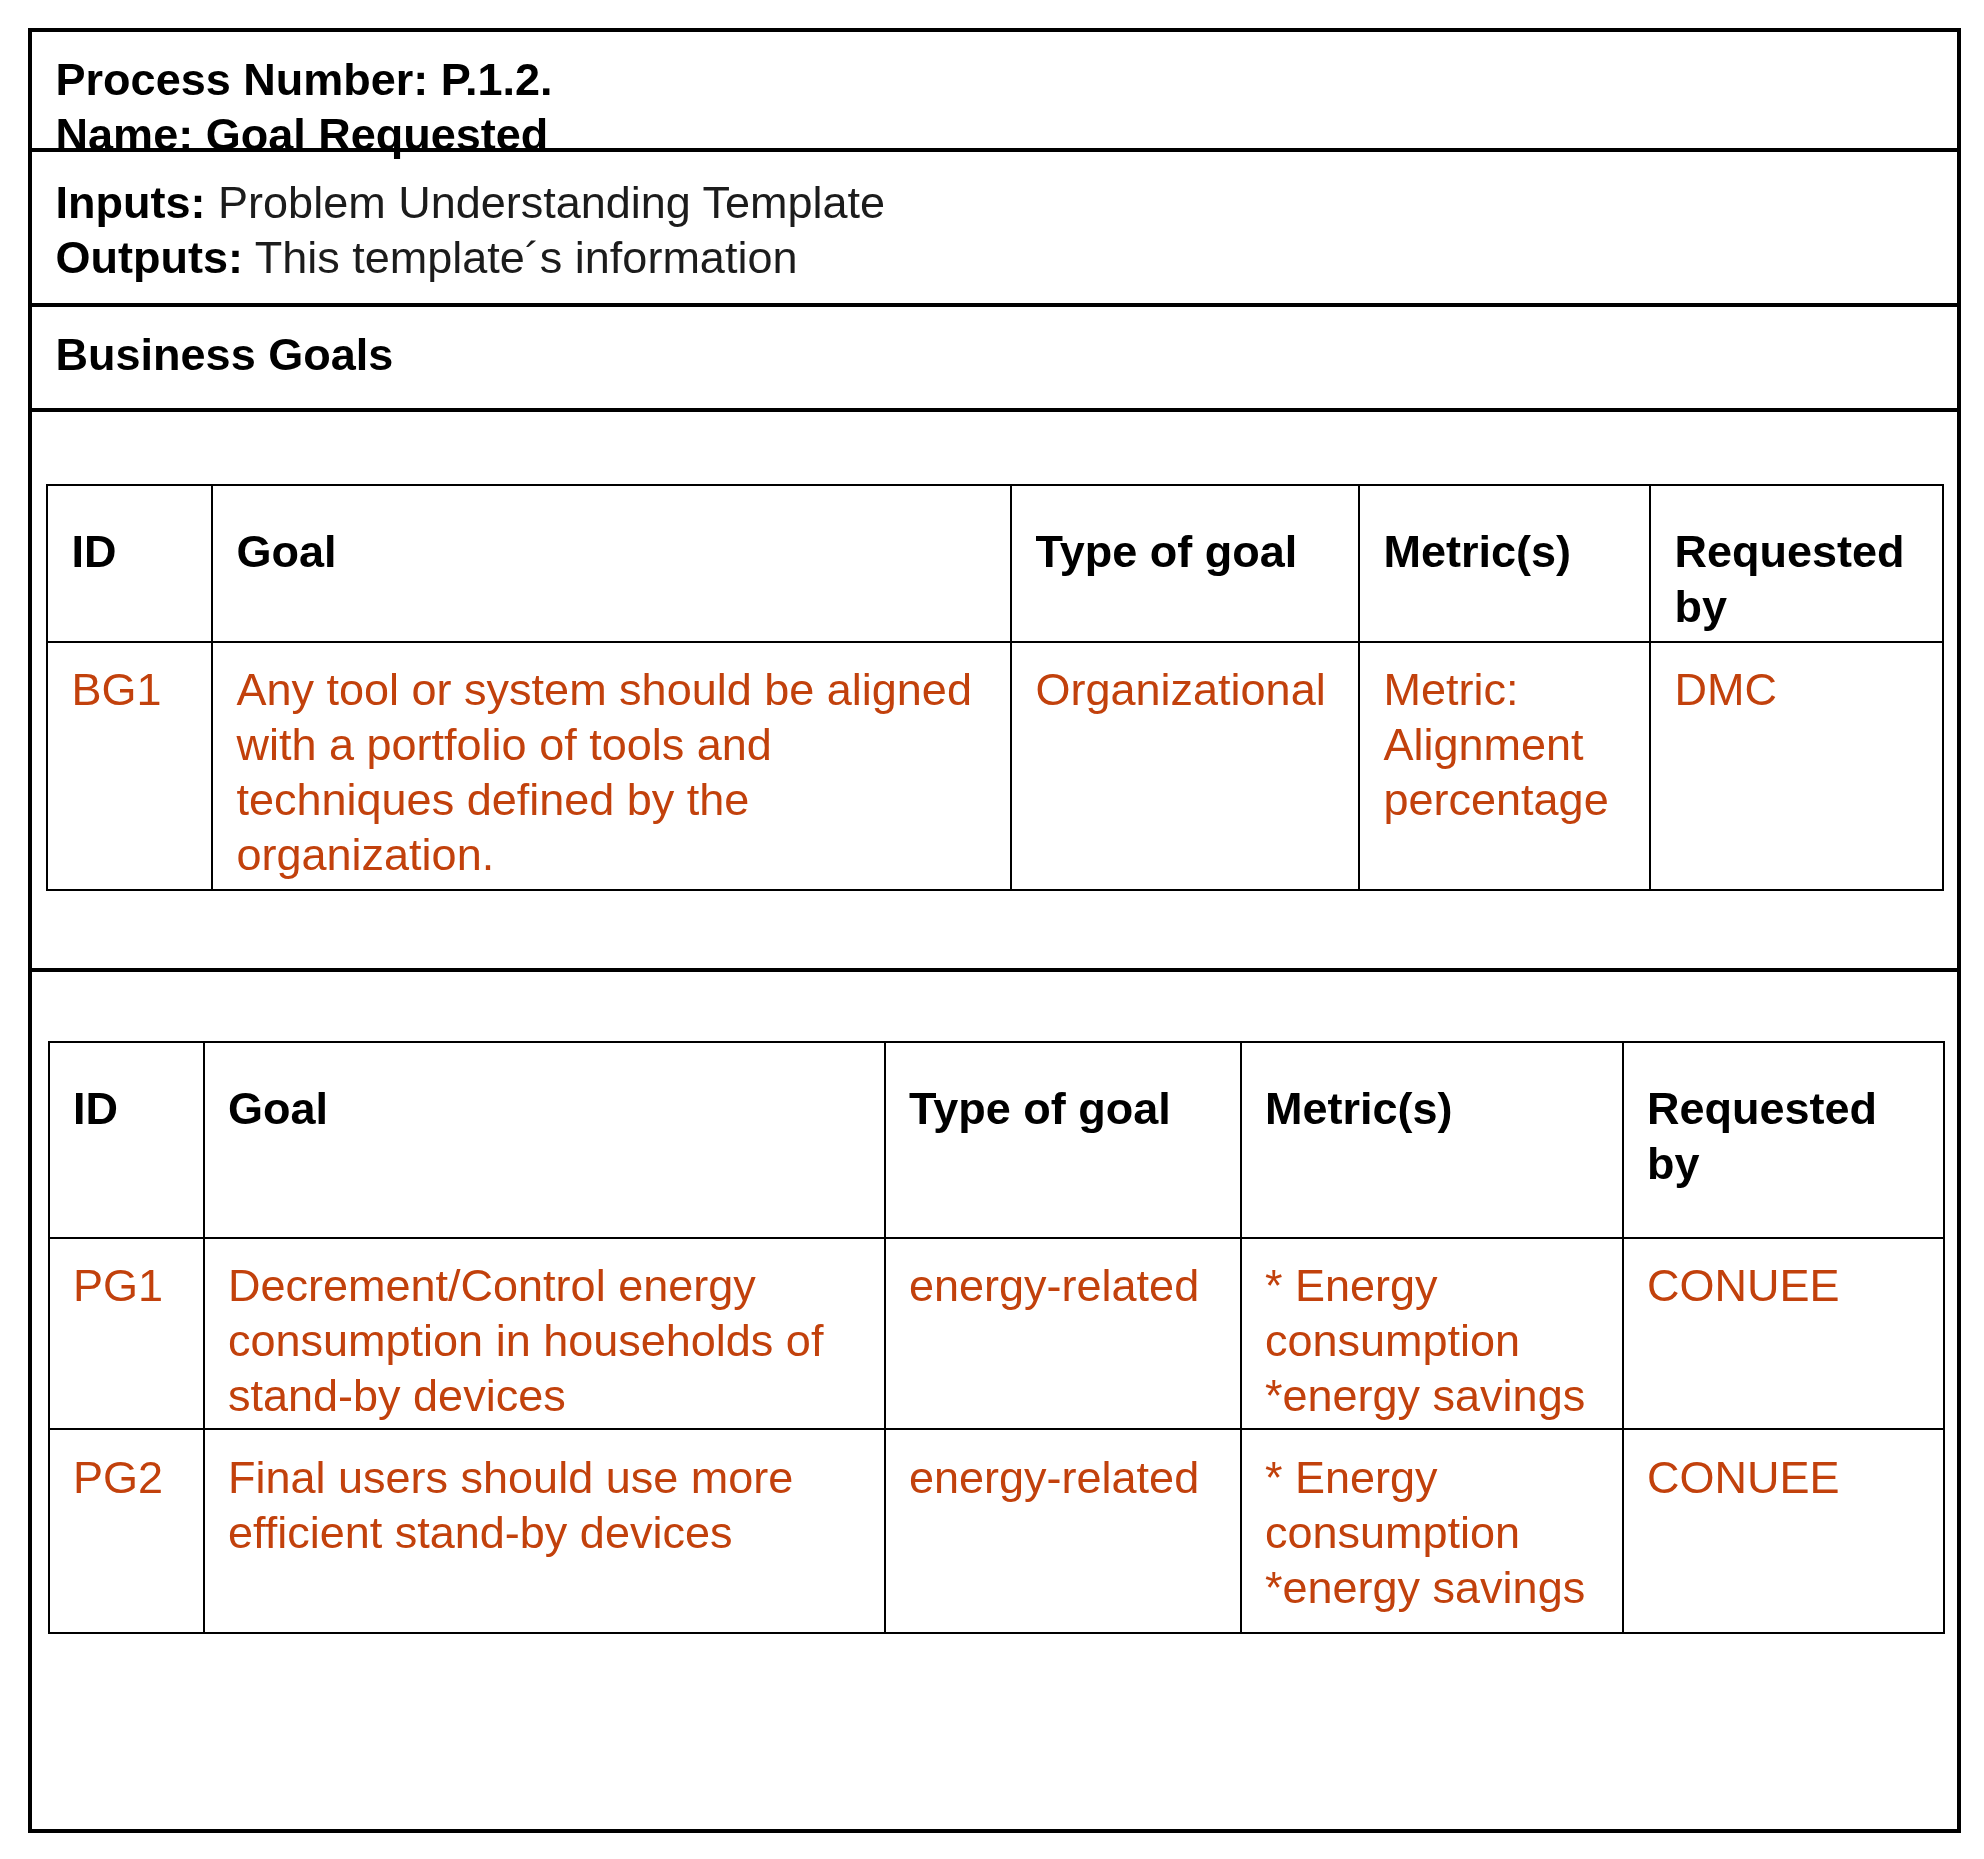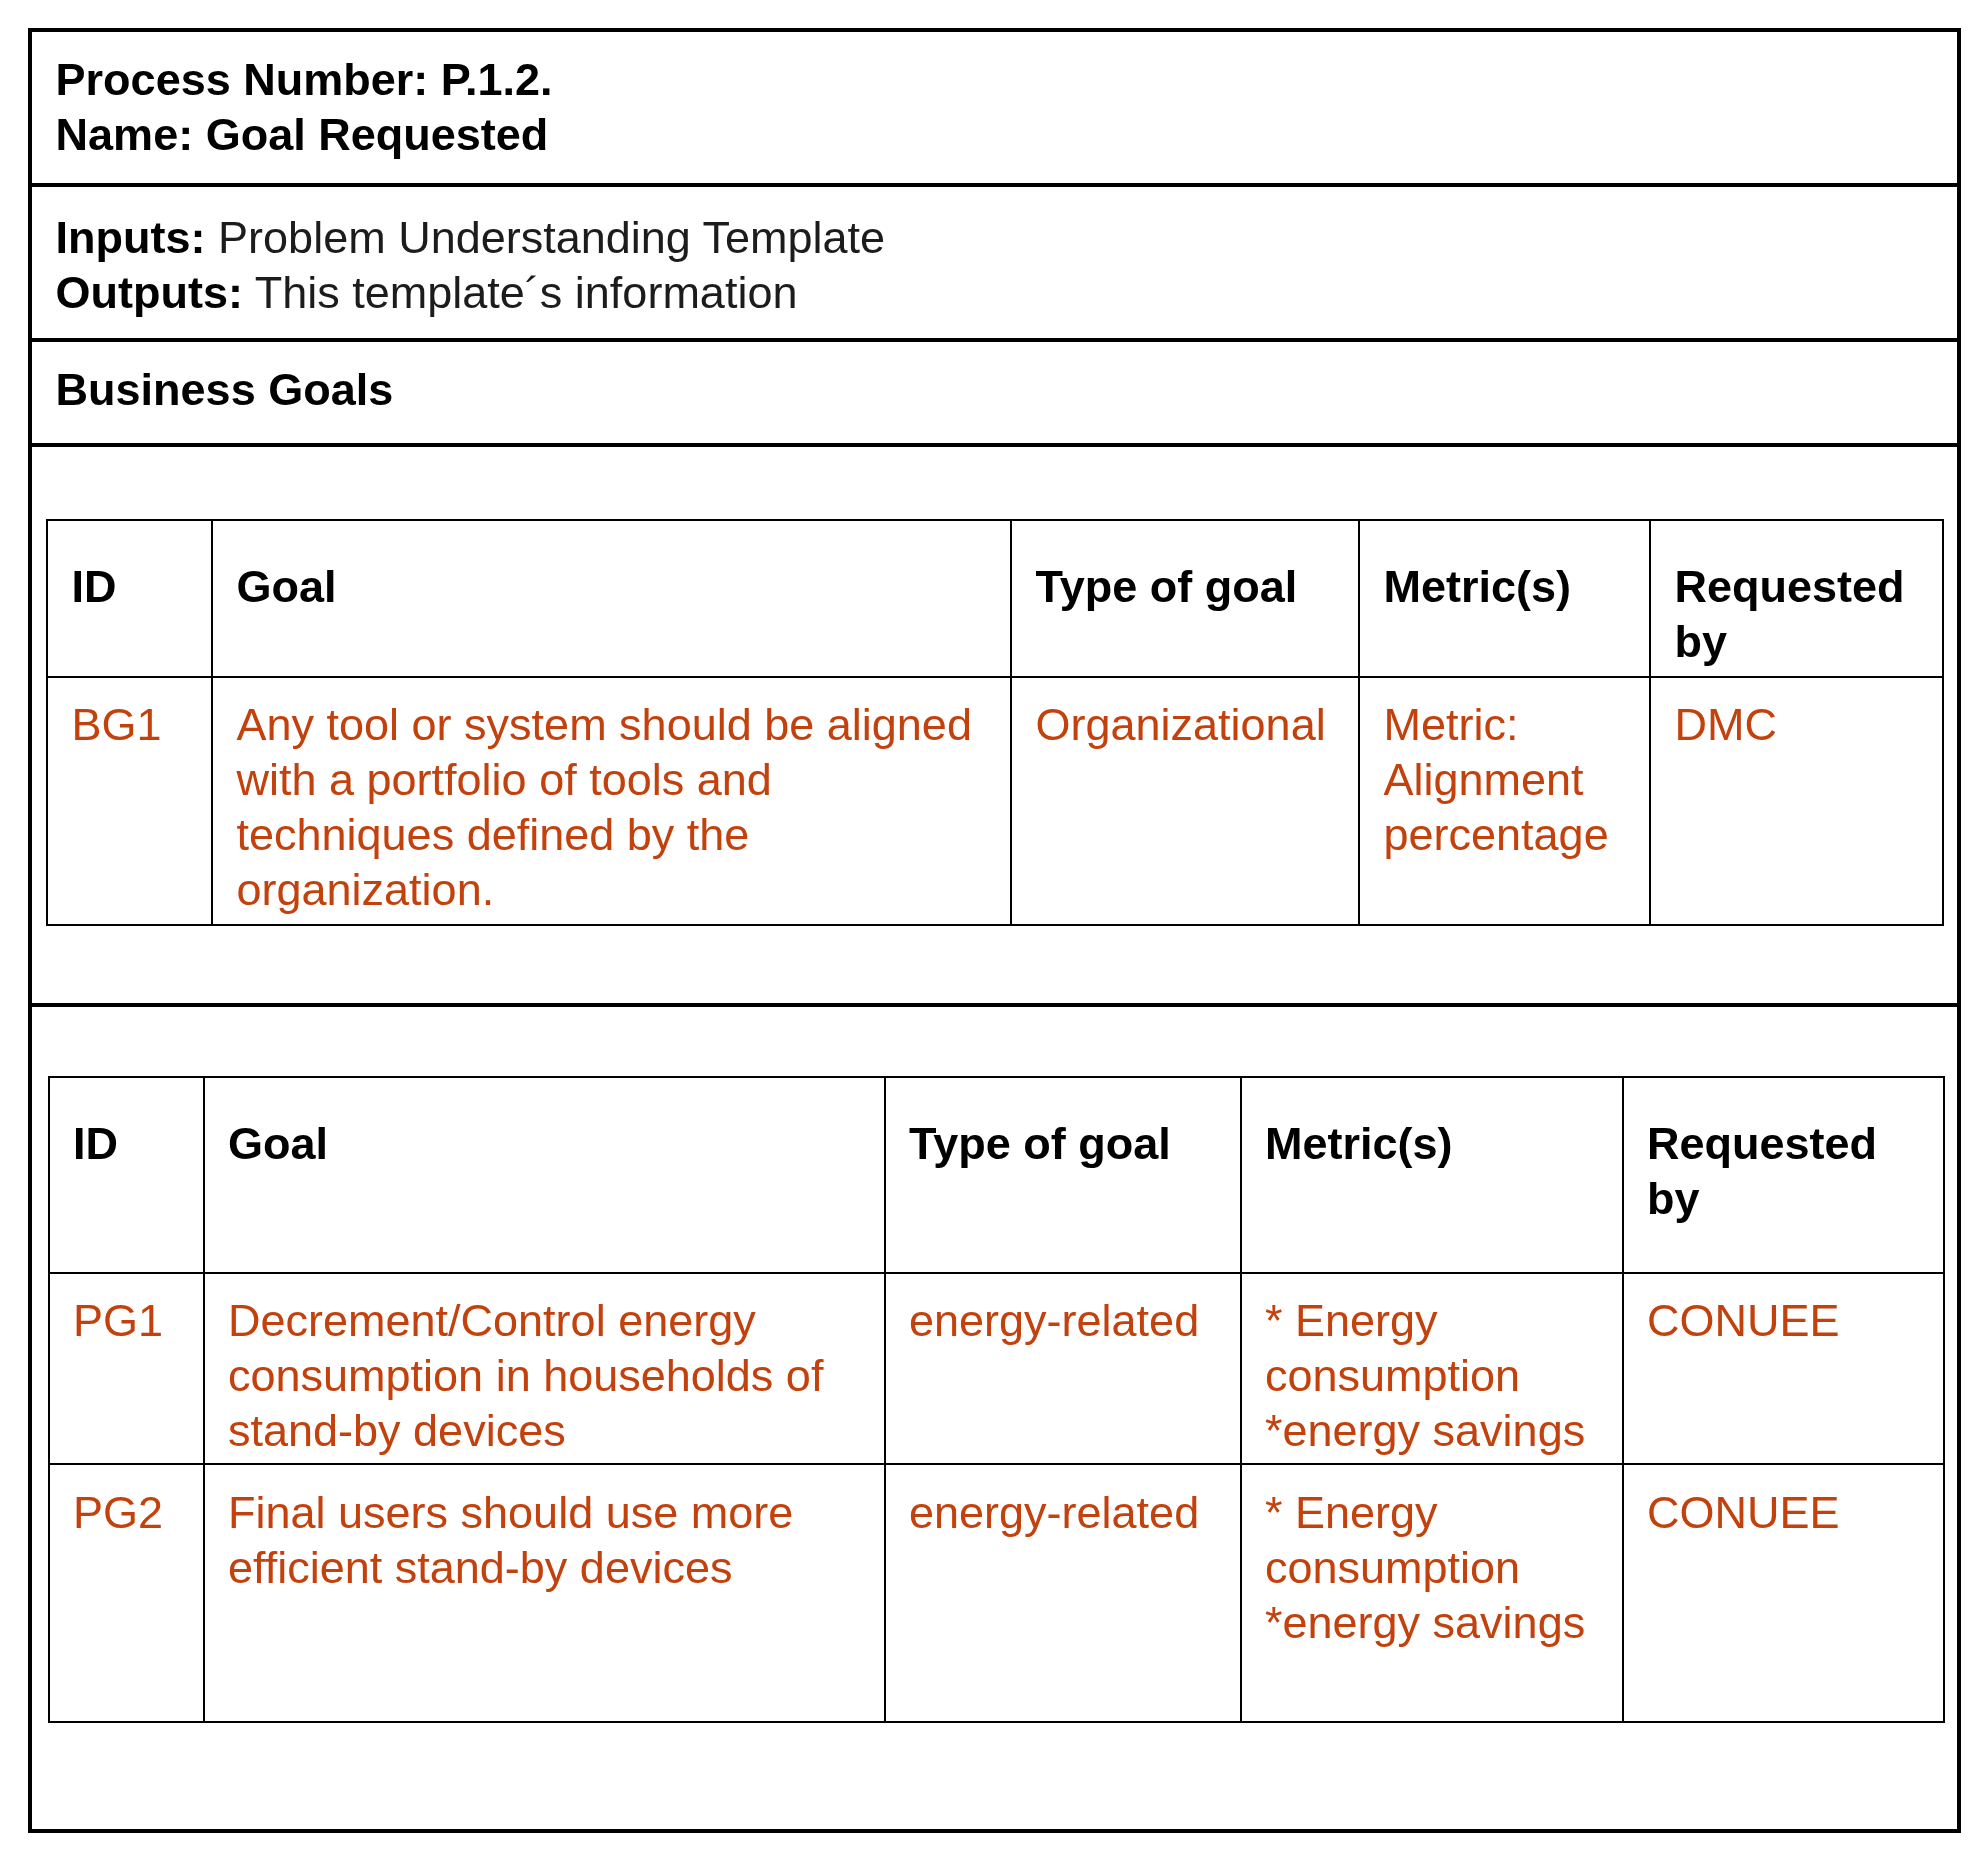--- a/index.html
+++ b/index.html
@@ -25,21 +25,21 @@
     background: #ffffff;
     display: flex;
     flex-direction: column;
   }
   .row {
     box-sizing: border-box;
     border-bottom: 4.1px solid #000000;
     padding-left: 24px;
     flex: 0 0 auto;
   }
-  .row-process   { height: 155px; padding-top: 20.7px; }
+  .row-process   { height: 120px; padding-top: 20.7px; }
   .row-io        { height: 155px; padding-top: 23.4px; }
   .row-bg-title  { height: 105px; padding-top: 20.7px; }
   .row-bg-table  { height: 560px; padding: 72px 0 0 14.5px; }
   .row-pg-title  { height: 88px; padding-top: 18px; }
   .row-pg-table  { flex: 1 1 auto; border-bottom: none; padding: 69px 0 0 16px; }
 
   .line {
     font-size: 45px;
     line-height: 55px;
     color: #1c1c1c;
@@ -90,21 +90,21 @@
   #business-table tr.head-row { height: 157px; }
   #business-table tr.body-row { height: 248px; }
   
   .pg-col-id   { width: 155px; }
   .pg-col-goal { width: 681px; }
   .pg-col-type { width: 356px; }
   .pg-col-met  { width: 382px; }
   .pg-col-req  { width: 321px; }
   #policy-table tr.head-row { height: 196px; }
   #policy-table tr.body-row-1 { height: 181px; }
-  #policy-table tr.body-row-2 { height: 258px; margin-top: 48px; }
+  #policy-table tr.body-row-2 { height: 204px; margin-top: 48px; }
 </style>
 </head>
 <body>
 
 <div class="doc">
 
   <div class="row row-process">
     <div class="line">
       <span class="b">Process Number:</span>
       <span class="b">P.1.2.</span>

